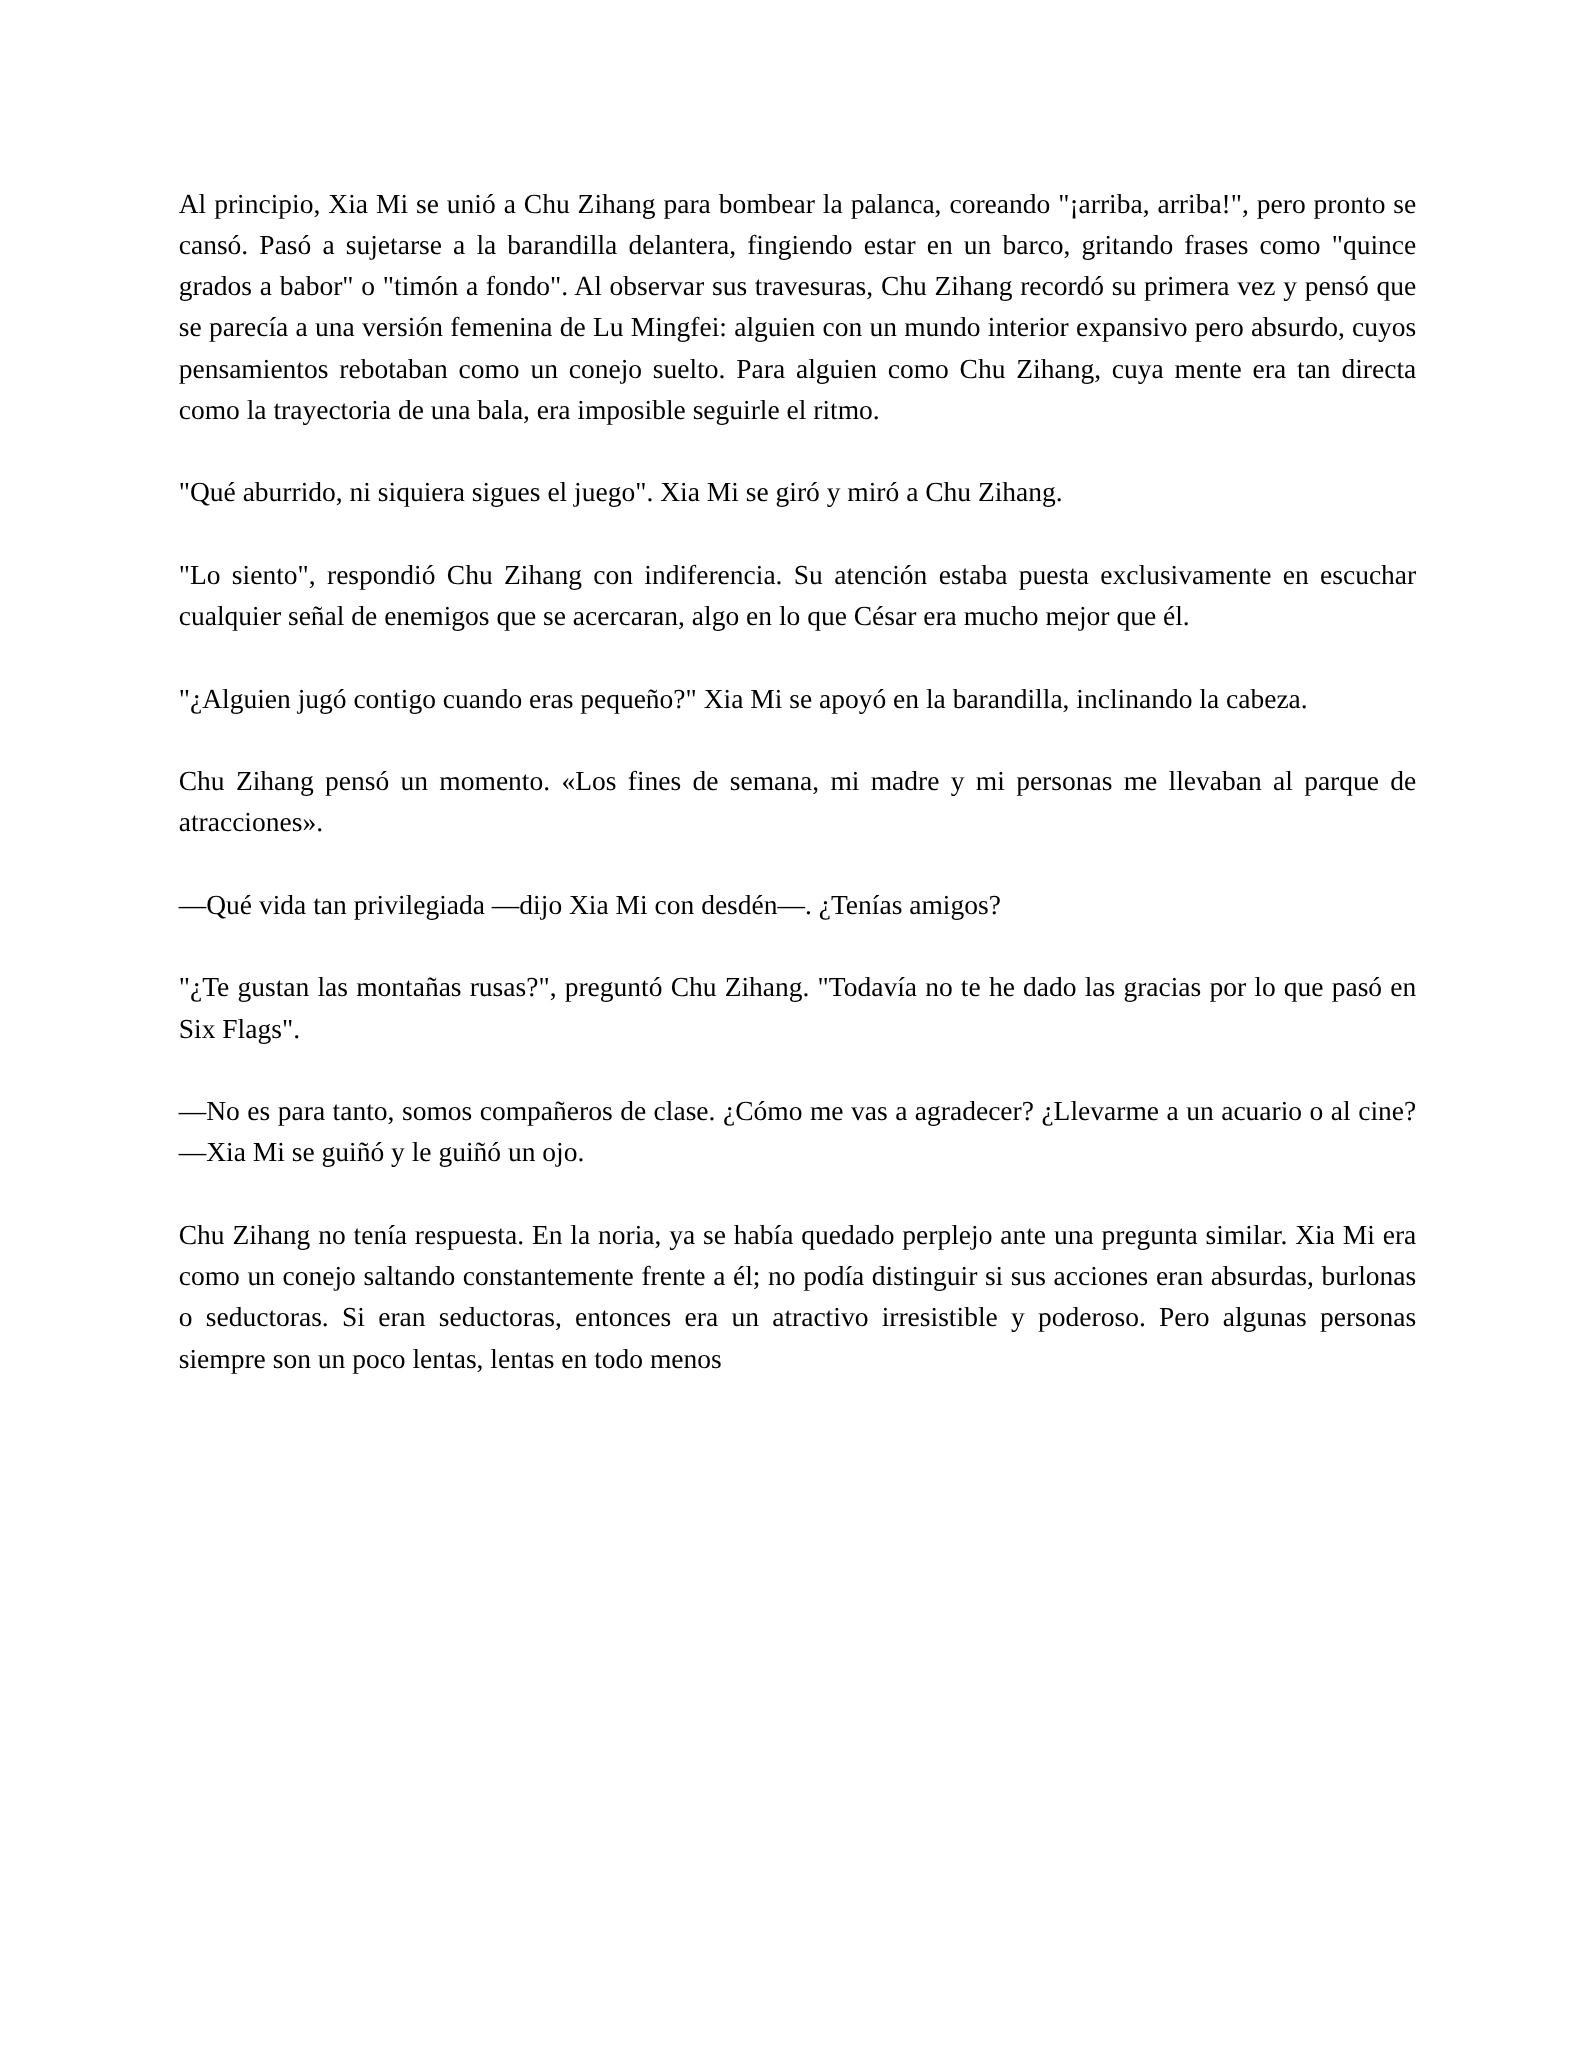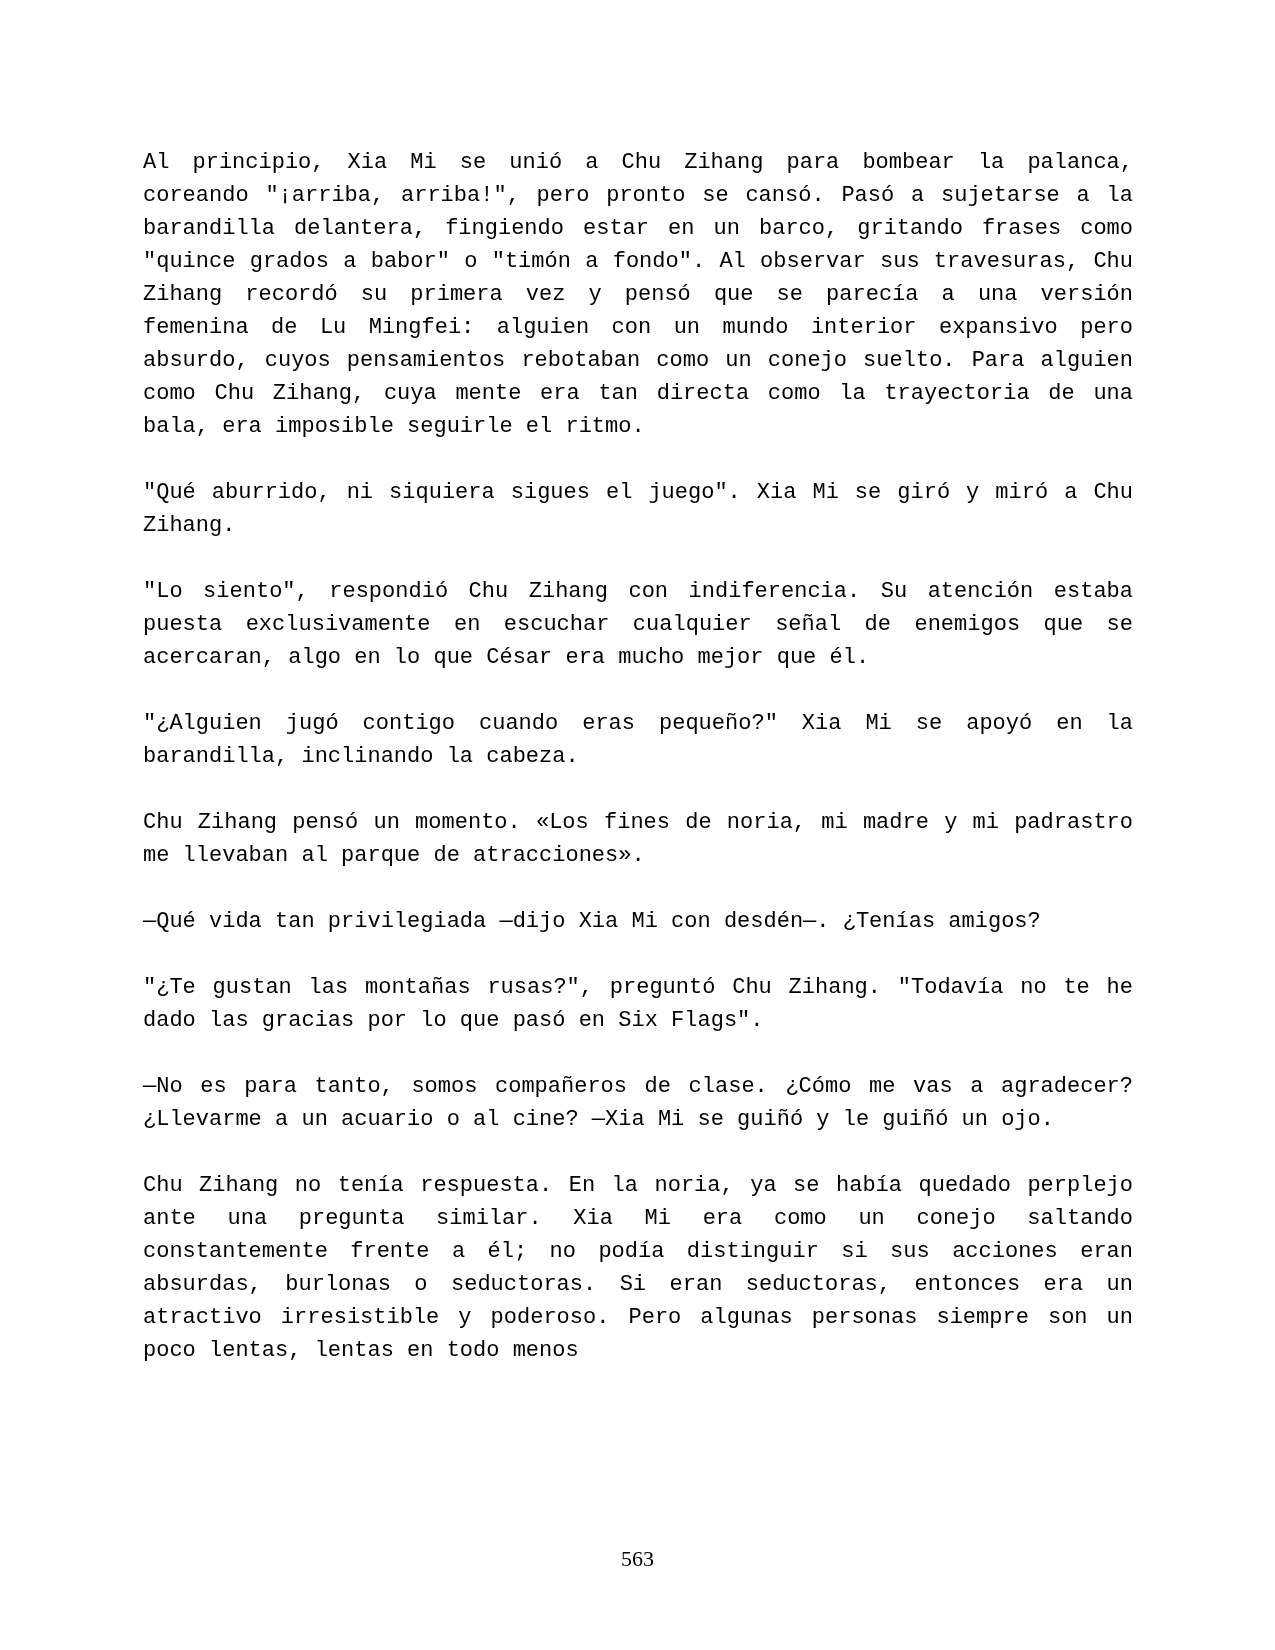--- a/index.html
+++ b/index.html
@@ -17,21 +17,20 @@
     color: #000000;
   }
   .content {
     position: absolute;
     top: 146px;
     left: 143px;
     width: 990px;
     font-size: 22px;
     line-height: 33px;
     text-align: justify;
-    font-family: Liberation Mono, monospace;
   }
   .content p.para {
     margin: 0 0 33px 0;
     padding: 0;
     text-indent: 0;
   }
   .page-number {
     position: absolute;
     left: 0;
     right: 0;
@@ -43,20 +42,19 @@
 </style>
 </head>
 <body>
 
 <div class="page">
   <main class="content">
       <p class="para">Al principio, Xia Mi se unió a Chu Zihang para bombear la palanca, coreando "¡arriba, arriba!", pero pronto se cansó. Pasó a sujetarse a la barandilla delantera, fingiendo estar en un barco, gritando frases como "quince grados a babor" o "timón a fondo". Al observar sus travesuras, Chu Zihang recordó su primera vez y pensó que se parecía a una versión femenina de Lu Mingfei: alguien con un mundo interior expansivo pero absurdo, cuyos pensamientos rebotaban como un conejo suelto. Para alguien como Chu Zihang, cuya mente era tan directa como la trayectoria de una bala, era imposible seguirle el ritmo.</p>
       <p class="para">"Qué aburrido, ni siquiera sigues el juego". Xia Mi se giró y miró a Chu Zihang.</p>
       <p class="para">"Lo siento", respondió Chu Zihang con indiferencia. Su atención estaba puesta exclusivamente en escuchar cualquier señal de enemigos que se acercaran, algo en lo que César era mucho mejor que él.</p>
       <p class="para">"¿Alguien jugó contigo cuando eras pequeño?" Xia Mi se apoyó en la barandilla, inclinando la cabeza.</p>
-      <p class="para">Chu Zihang pensó un momento. «Los fines de noria, mi madre y mi padrastro me llevaban al parque de atracciones».</p>
+      <p class="para">Chu Zihang pensó un momento. «Los fines de semana, mi madre y mi personas me llevaban al parque de atracciones».</p>
       <p class="para">—Qué vida tan privilegiada —dijo Xia Mi con desdén—. ¿Tenías amigos?</p>
       <p class="para">"¿Te gustan las montañas rusas?", preguntó Chu Zihang. "Todavía no te he dado las gracias por lo que pasó en Six Flags".</p>
       <p class="para">—No es para tanto, somos compañeros de clase. ¿Cómo me vas a agradecer? ¿Llevarme a un acuario o al cine? —Xia Mi se guiñó y le guiñó un ojo.</p>
       <p class="para">Chu Zihang no tenía respuesta. En la noria, ya se había quedado perplejo ante una pregunta similar. Xia Mi era como un conejo saltando constantemente frente a él; no podía distinguir si sus acciones eran absurdas, burlonas o seductoras. Si eran seductoras, entonces era un atractivo irresistible y poderoso. Pero algunas personas siempre son un poco lentas, lentas en todo menos</p>
     </main>
-  <footer class="page-number">563</footer>
 </div>
 
 </body></html>

